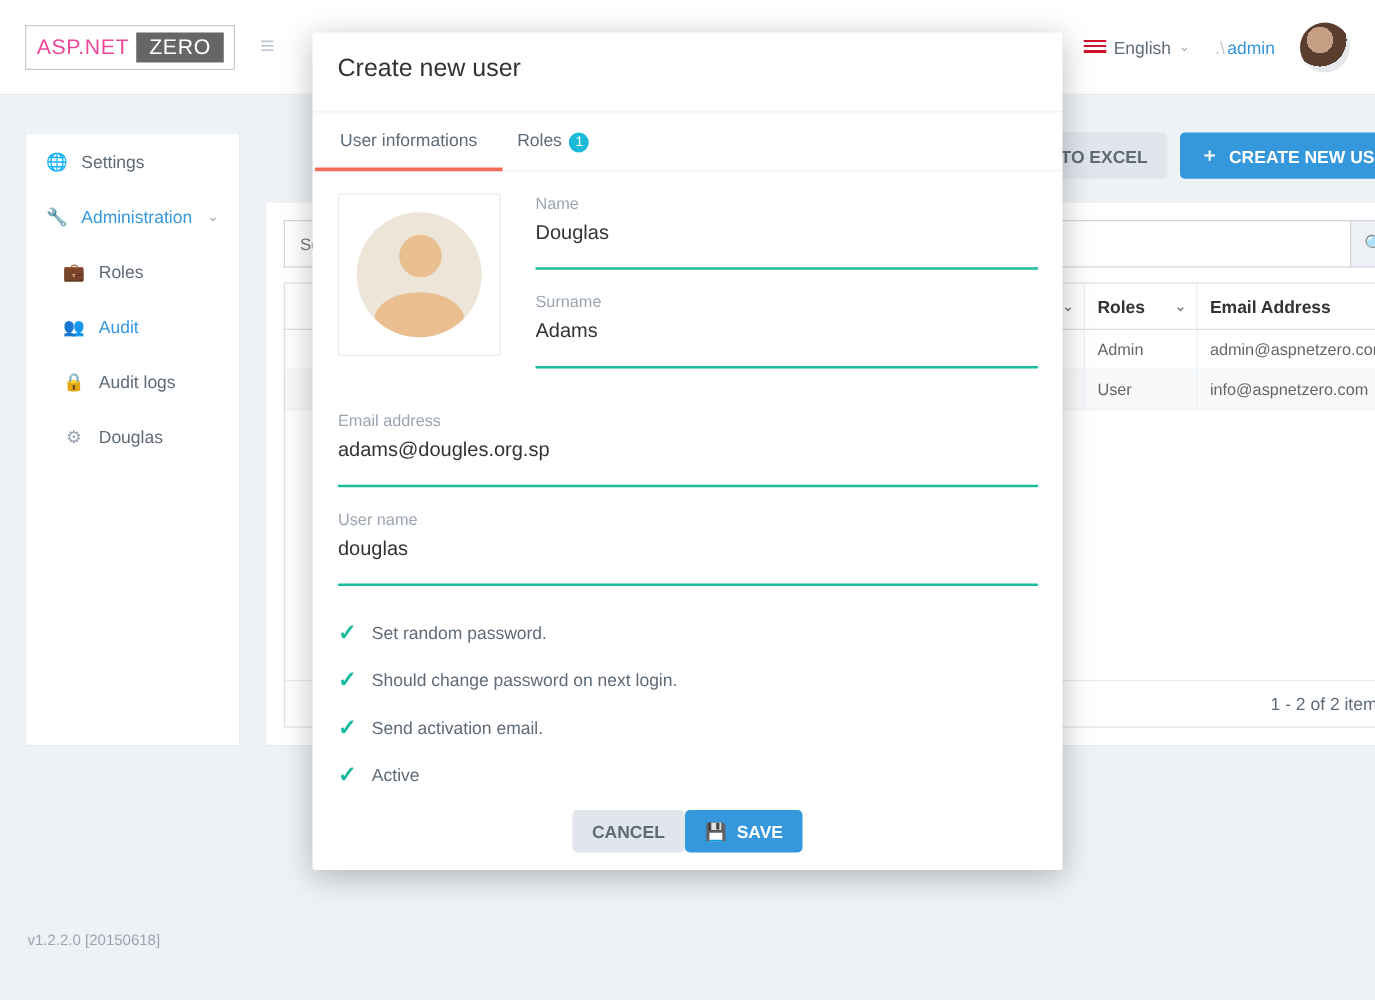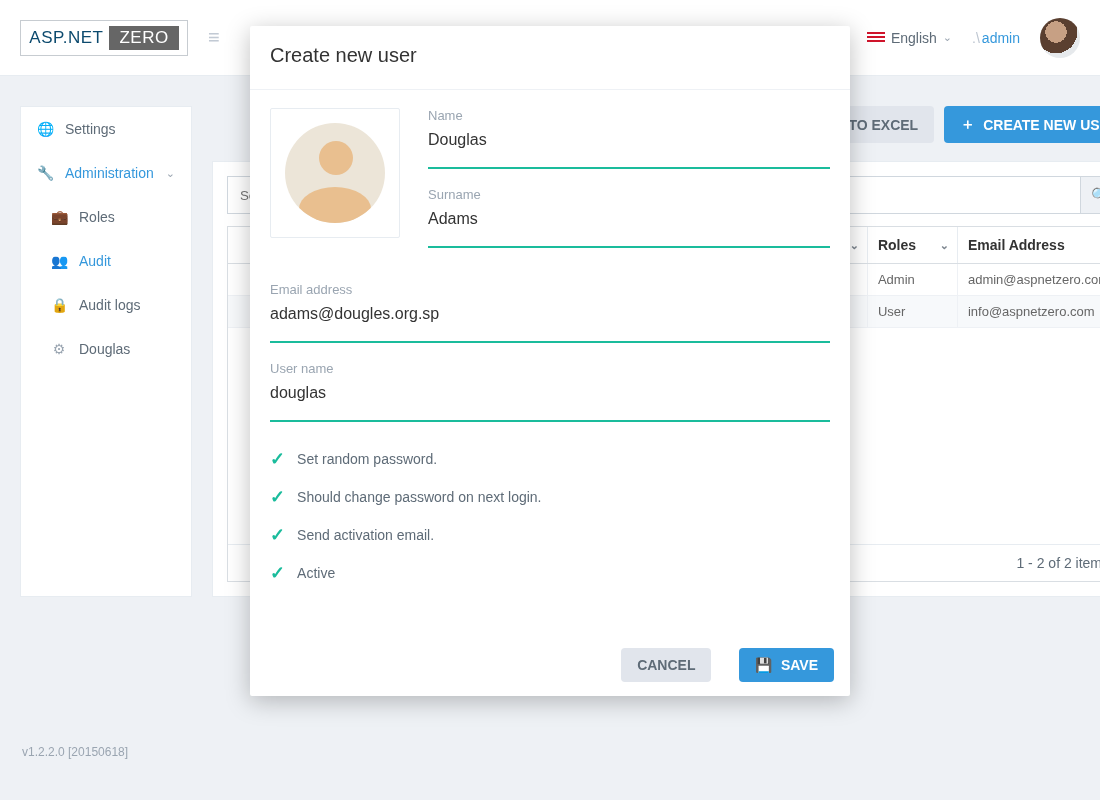--- a/index.html
+++ b/index.html
@@ -22,21 +22,21 @@
   display: flex;
   align-items: center;
   padding: 0 20px;
 }
 .logo-box {
   width: 168px; height: 36px;
   border: 1px solid #c7ccd1;
   display: flex; align-items: center; justify-content: center;
   font-size: 17px; letter-spacing: 0.5px;
 }
-.logo-asp { color: #0c4a6e; font-weight: 400; }
+.logo-asp { color: #ec4899; font-weight: 400; }
 .logo-zero { background:#666; color:#fff; padding:2px 10px; margin-left:6px; position:relative;}
 .hamburger { margin-left: 20px; color:#c2cad4; font-size:20px; cursor:pointer;}
 .topbar-right { margin-left:auto; display:flex; align-items:center; gap:20px;}
 .lang { display:flex; align-items:center; gap:6px; color:#5e6b77; cursor:pointer;}
 .flag { display:inline-block; width:18px; height:12px; background:linear-gradient(180deg,#cf142b 0 15%,#fff 15% 35%,#cf142b 35% 50%,#fff 50% 65%,#cf142b 65% 85%,#fff 85% 100%); position:relative;}
 .lang .chev { font-size:11px; color:#9aa5b1;}
 .username { color:#3598dc; cursor:pointer;}
 .username .slash { color:#bcc5d0; margin-right:2px;}
 .avatar { width:40px; height:40px; border-radius:50%; background:radial-gradient(circle at 40% 35%, #c7a084 0 30%, #5a3f30 30% 60%, #e6e9ec 60% 100%); cursor:pointer;}
 
@@ -103,21 +103,21 @@
 .fields { flex:1;}
 .field { margin-bottom:18px;}
 .field-label { font-size:13px; color:#9aa5b1; margin-bottom:2px;}
 .field-input { width:100%; border:none; border-bottom:2px solid #1abc9c; padding:6px 0 18px 0; font-size:16px; color:#333; outline:none; background:transparent;}
 .field-full { margin-bottom:18px;}
 
 .checks { margin-top:8px;}
 .check { display:flex; align-items:center; gap:12px; padding:8px 0; color:#5e6b77;}
 .check .tick { color:#1abc9c; font-size:18px; font-weight:700;}
 
-.modal-foot { padding:14px 16px; display:flex; justify-content:flex-end; gap:28px; }
+.modal-foot { padding:14px 16px; display:flex; justify-content:center; gap:0; }
 .btn-cancel { background:#e1e5ec; color:#5e6b77;}
 .btn-save { background:#3598dc; color:#fff;}
 .btn .floppy { font-size:14px;}
 </style>
 </head>
 <body>
 
 <div class="topbar">
   <div class="logo-box">
     <span class="logo-asp">ASP.NET</span>
@@ -221,20 +221,27 @@
       </div>
     </div>
   </div>
 </div>
 
 <div class="version">v1.2.2.0 [20150618]</div>
 
 <div class="overlay">
   <div class="modal">
     <div class="modal-head">Create new user</div>
+    <div class="modal-tabs">
+      <div class="tab active"><span>User informations</span></div>
+      <div class="tab">
+        <span>Roles</span>
+        <span class="badge">1</span>
+      </div>
+    </div>
     <div class="modal-body">
       <div class="topfields">
         <div class="avatar-ph">
           <div class="avatar-ph-inner"></div>
         </div>
         <div class="fields">
           <div class="field">
             <div class="field-label">Name</div>
             <input class="field-input" value="Douglas" style="">
           </div>

